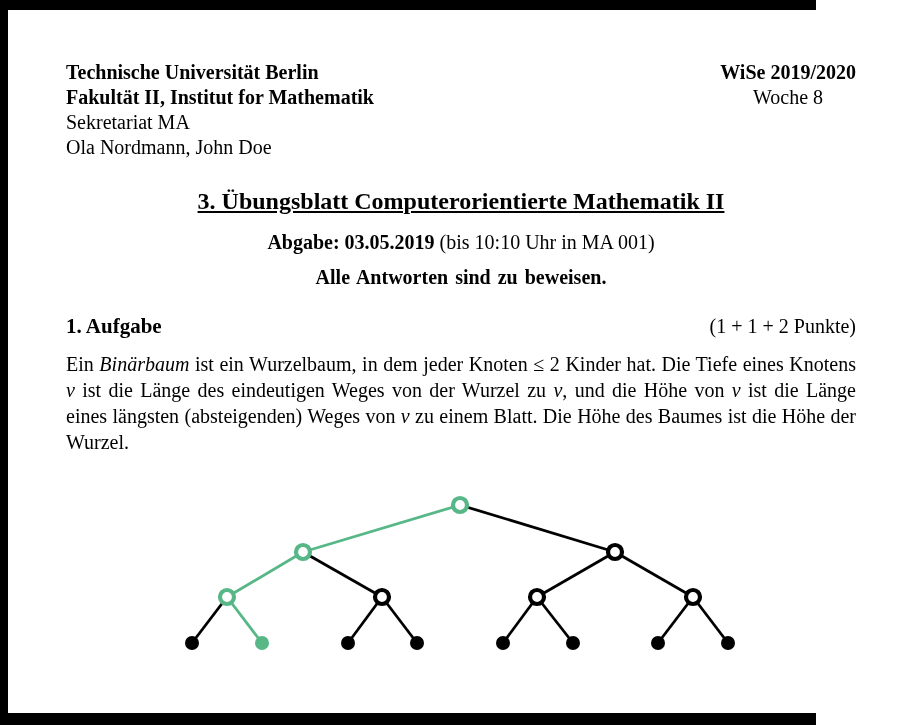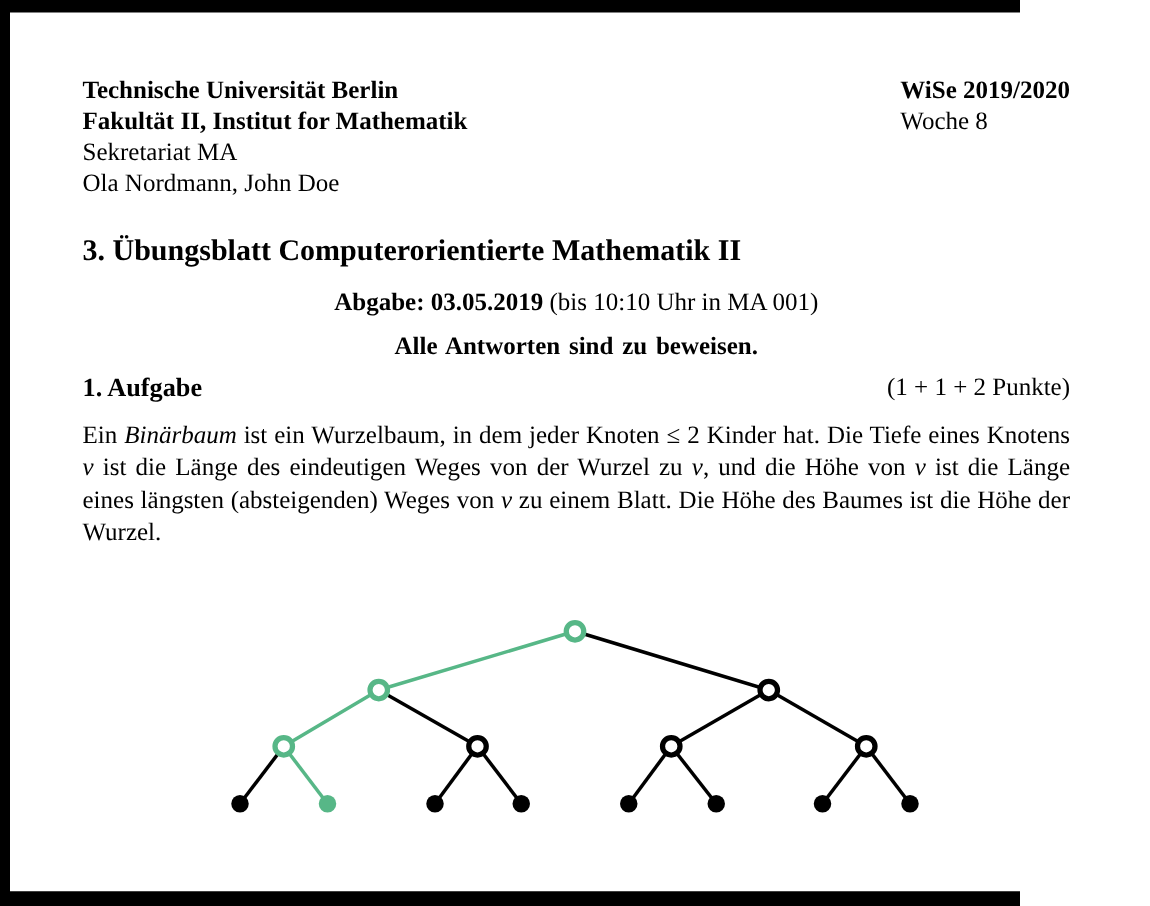--- a/index.html
+++ b/index.html
@@ -29,28 +29,29 @@
   .header-row {
     display: flex;
     justify-content: space-between;
     align-items: flex-start;
   }
   .header-left div, .header-right div {
     font-size: 20px;
     line-height: 25px;
     white-space: nowrap;
   }
-  .header-right { text-align: left; }
+  .header-right { text-align: center; }
   .bold { font-weight: bold; }
   .doc-title {
     margin-top: 26px;
-    text-align: left;
+    text-align: center;
     font-size: 24px;
     line-height: 30px;
     font-weight: bold;
+    text-decoration: underline;
   }
   .submission-line {
     margin-top: 13px;
     text-align: center;
     font-size: 20px;
     line-height: 26px;
   }
   .notice-line {
     margin-top: 9px;
     text-align: center;
@@ -61,21 +62,21 @@
   }
   .exercise-row {
     margin-top: 7px;
     display: flex;
     justify-content: space-between;
     align-items: flex-end;
     font-size: 20px;
     line-height: 27px;
   }
   .exercise-heading { font-weight: bold; font-size: 21px; }
-  .exercise-points { font-size: 20px; }
+  .exercise-points { font-size: 20px; margin-top: 16px; }
   .paragraph {
     margin-top: 11px;
     font-size: 20px;
     line-height: 26px;
     text-align: justify;
   }
   .paragraph .it { font-style: italic; }
   .tree-figure {
     position: absolute;
     left: 0;

